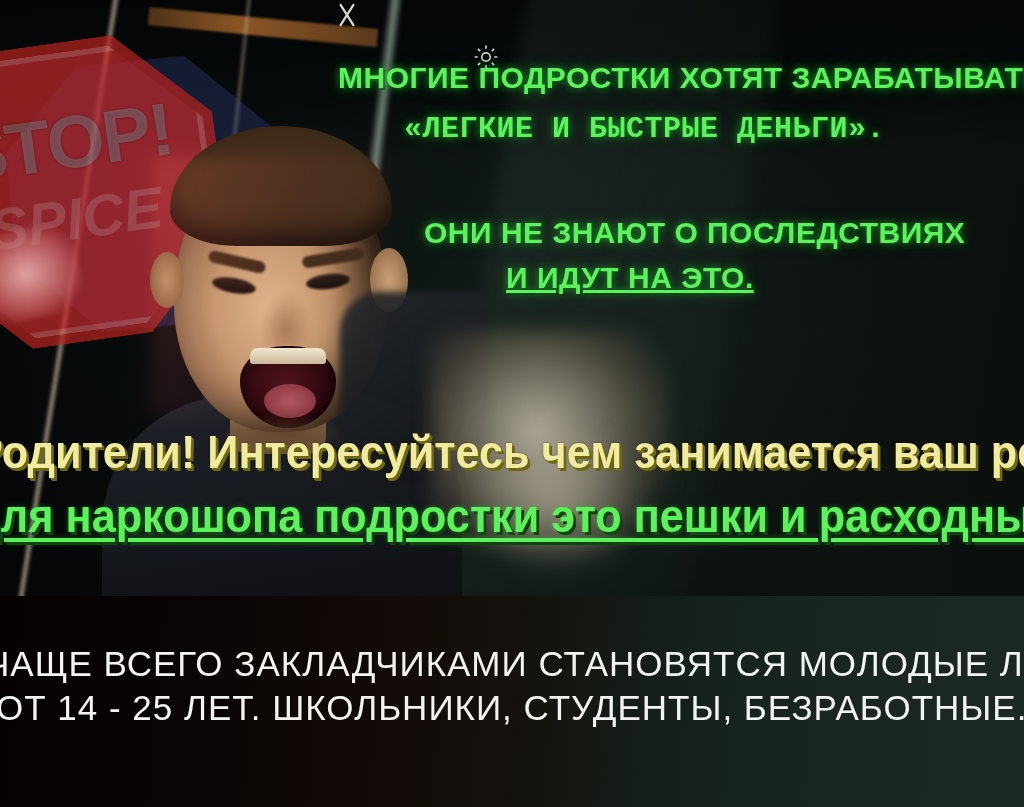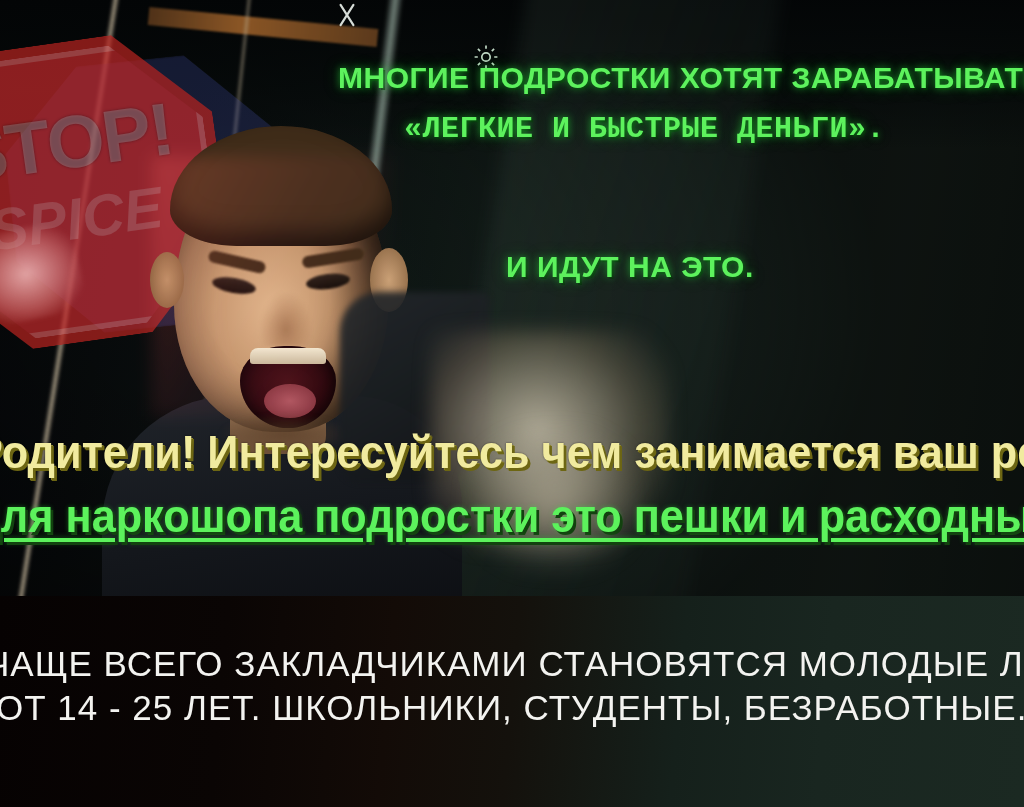--- a/index.html
+++ b/index.html
@@ -217,21 +217,21 @@
     white-space:nowrap;
     text-shadow:
        0 0 7px rgba(40,220,60,.55),
        0 0 16px rgba(30,200,50,.35),
        2px 2px 0 rgba(0,40,0,.55);
     letter-spacing:.5px;
   }
   #g1{ left:338px; top:61px;  font-size:30px; }
   #g2{ left:404px; top:112px; font-size:30px;font-family:Liberation Mono, monospace; }
   #g3{ left:424px; top:216px; font-size:30px; }
-  #g4{ left:506px; top:250px; font-size:30px; }
+  #g4{ left:506px; top:261px; font-size:30px;text-decoration:underline; }
 
   
   #y1{
     position:absolute; left:-26px; top:424px;
     font-size:47px; font-weight:bold; white-space:nowrap;
     font-family:"Liberation Sans Narrow","Liberation Sans", sans-serif;
     transform:scaleX(.92); transform-origin:left center;
     color:#f2ecA0; color:#f1eb9f;
     text-shadow:
       3px 3px 0 #6d6613,
@@ -330,20 +330,21 @@
       <svg viewBox="0 0 26 26" width="26" height="26" aria-hidden="true">
         <g fill="none" stroke="#cfe9d4" stroke-width="1.7">
           <circle cx="13" cy="13" r="4.2"></circle>
           <path d="M13 1.6v3.2M13 21.2v3.2M1.6 13h3.2M21.2 13h3.2M4.9 4.9l2.3 2.3M18.8 18.8l2.3 2.3M21.1 4.9l-2.3 2.3M7.2 18.8l-2.3 2.3"></path>
         </g>
       </svg>
     </span>
 
     <div class="gtxt" id="g1">МНОГИЕ ПОДРОСТКИ ХОТЯТ ЗАРАБАТЫВАТЬ</div>
     <div class="gtxt" id="g2">«ЛЕГКИЕ И БЫСТРЫЕ ДЕНЬГИ».</div>
+    <div class="gtxt" id="g3">ОНИ НЕ ЗНАЮТ О ПОСЛЕДСТВИЯХ</div>
     <div class="gtxt" id="g4">И ИДУТ НА ЭТО.</div>
 
     <div id="y1">Родители! Интересуйтесь чем занимается ваш ребенок</div>
     <div id="y2">Для наркошопа подростки это пешки и расходный материал</div>
   </div>
 
   <div id="bottom"></div>
   <div class="wtxt thin" id="w1">ЧАЩЕ ВСЕГО ЗАКЛАДЧИКАМИ СТАНОВЯТСЯ МОЛОДЫЕ ЛЮДИ</div>
   <div class="wtxt thin" id="w2">ОТ 14 - 25 ЛЕТ. ШКОЛЬНИКИ, СТУДЕНТЫ, БЕЗРАБОТНЫЕ.</div>
 

